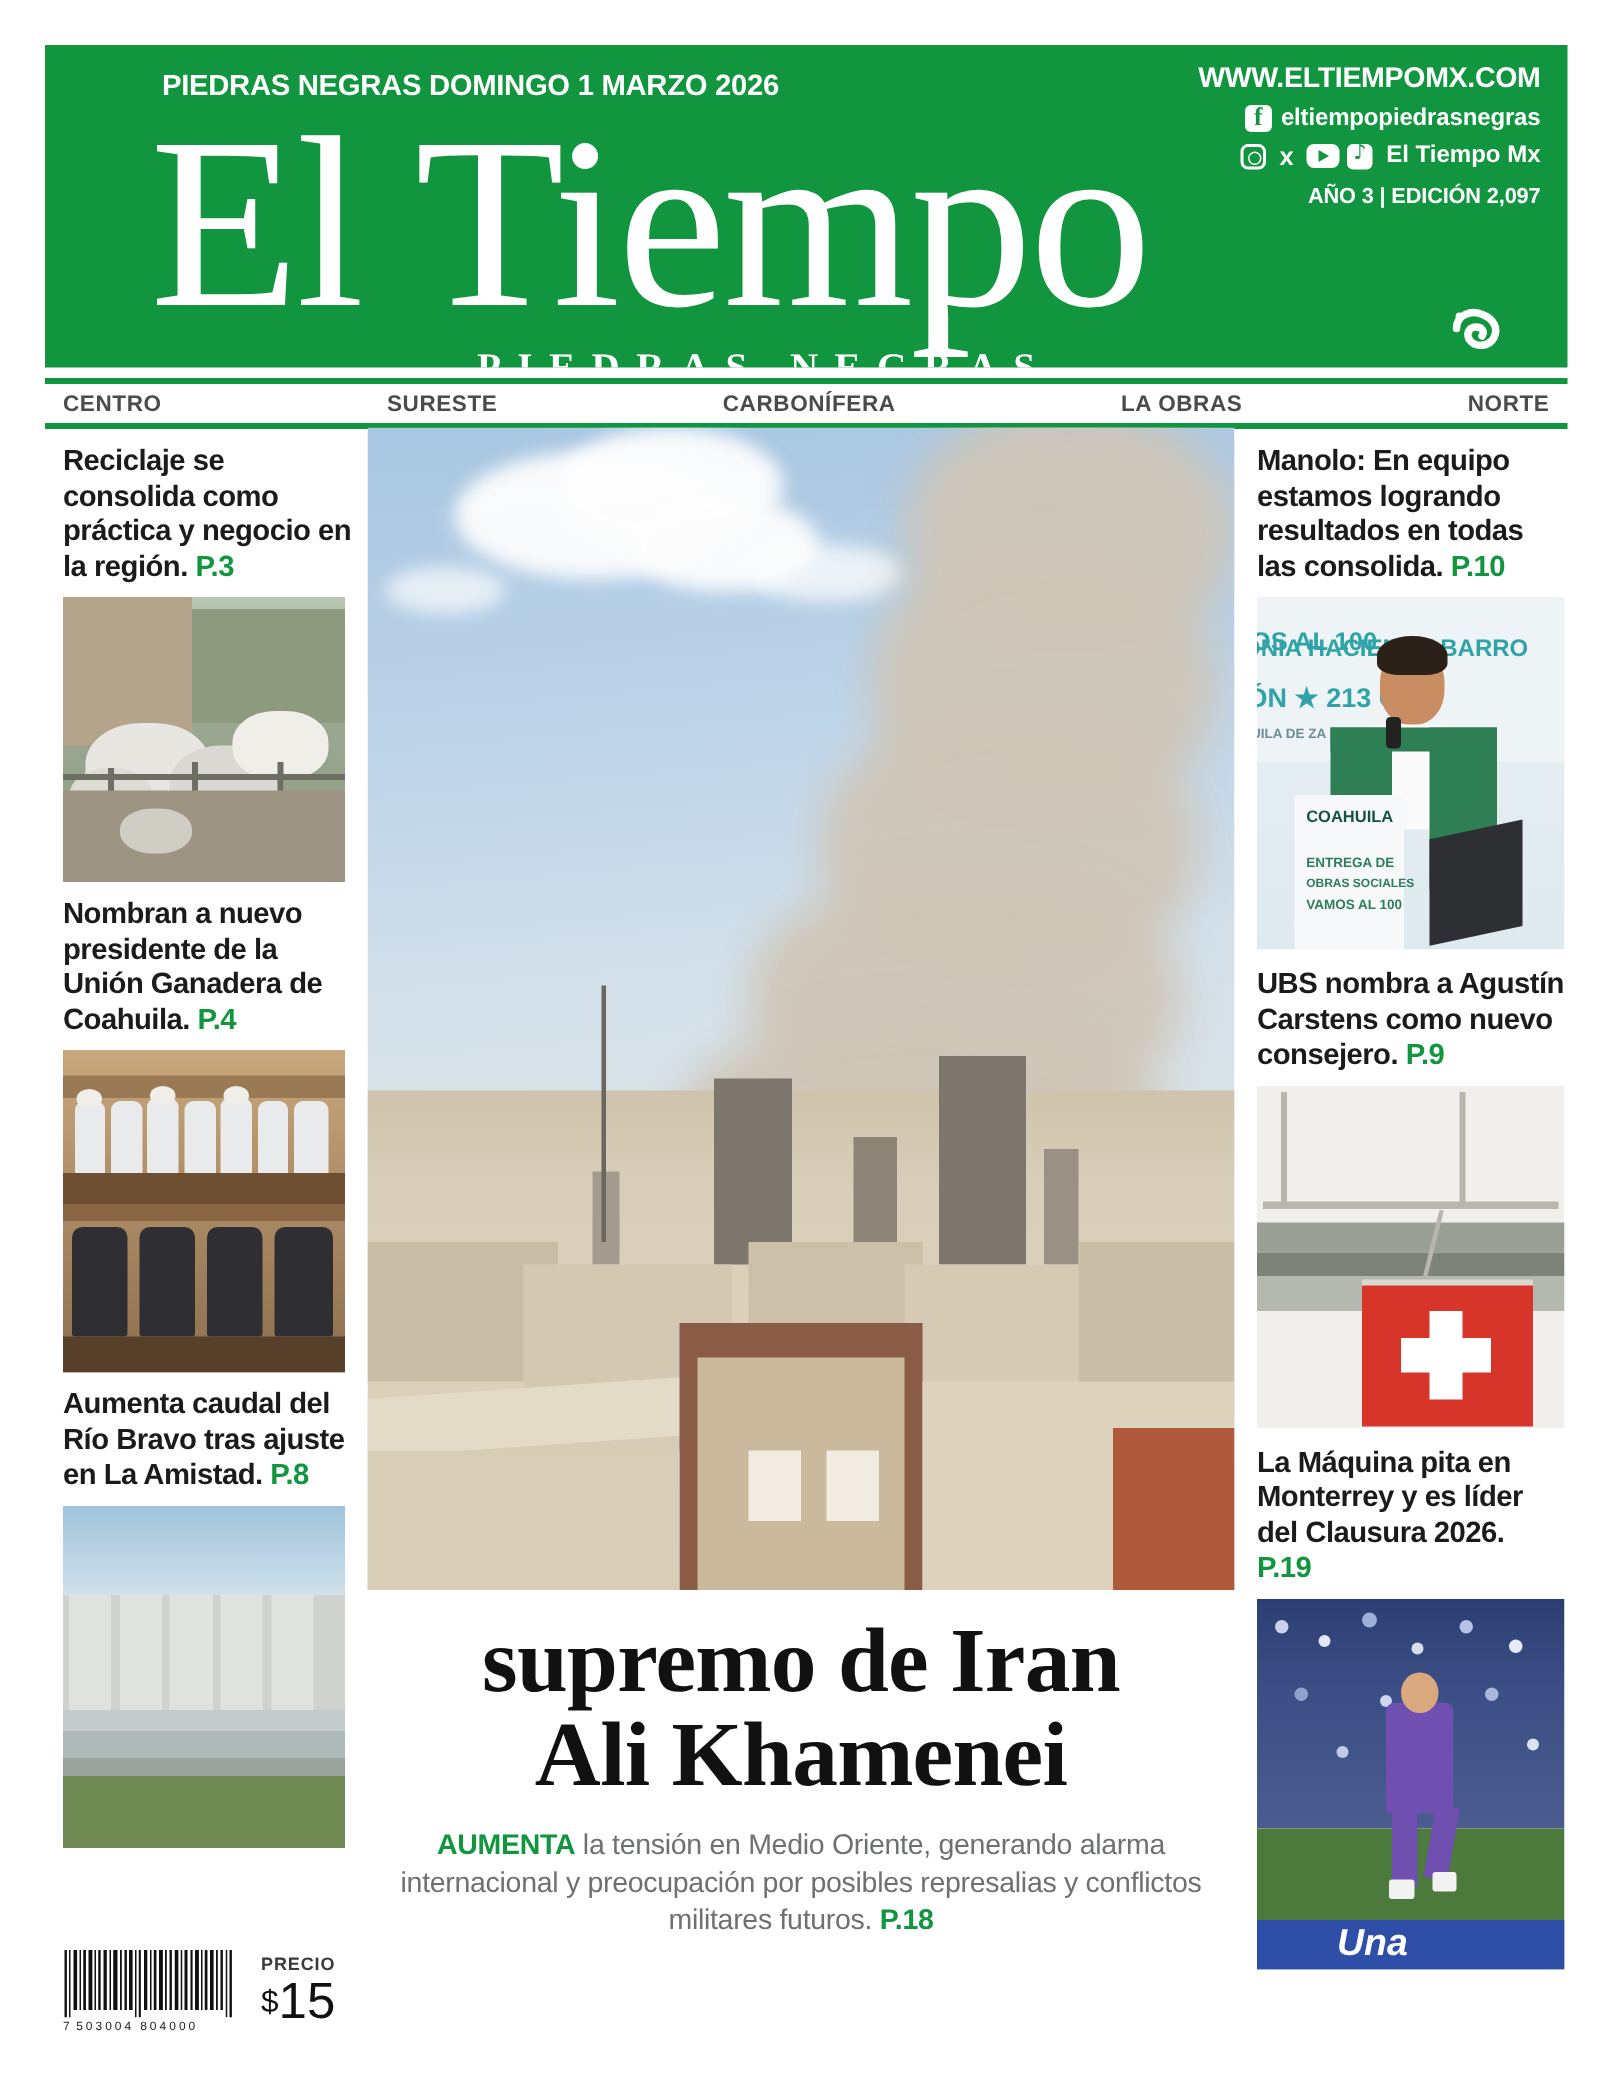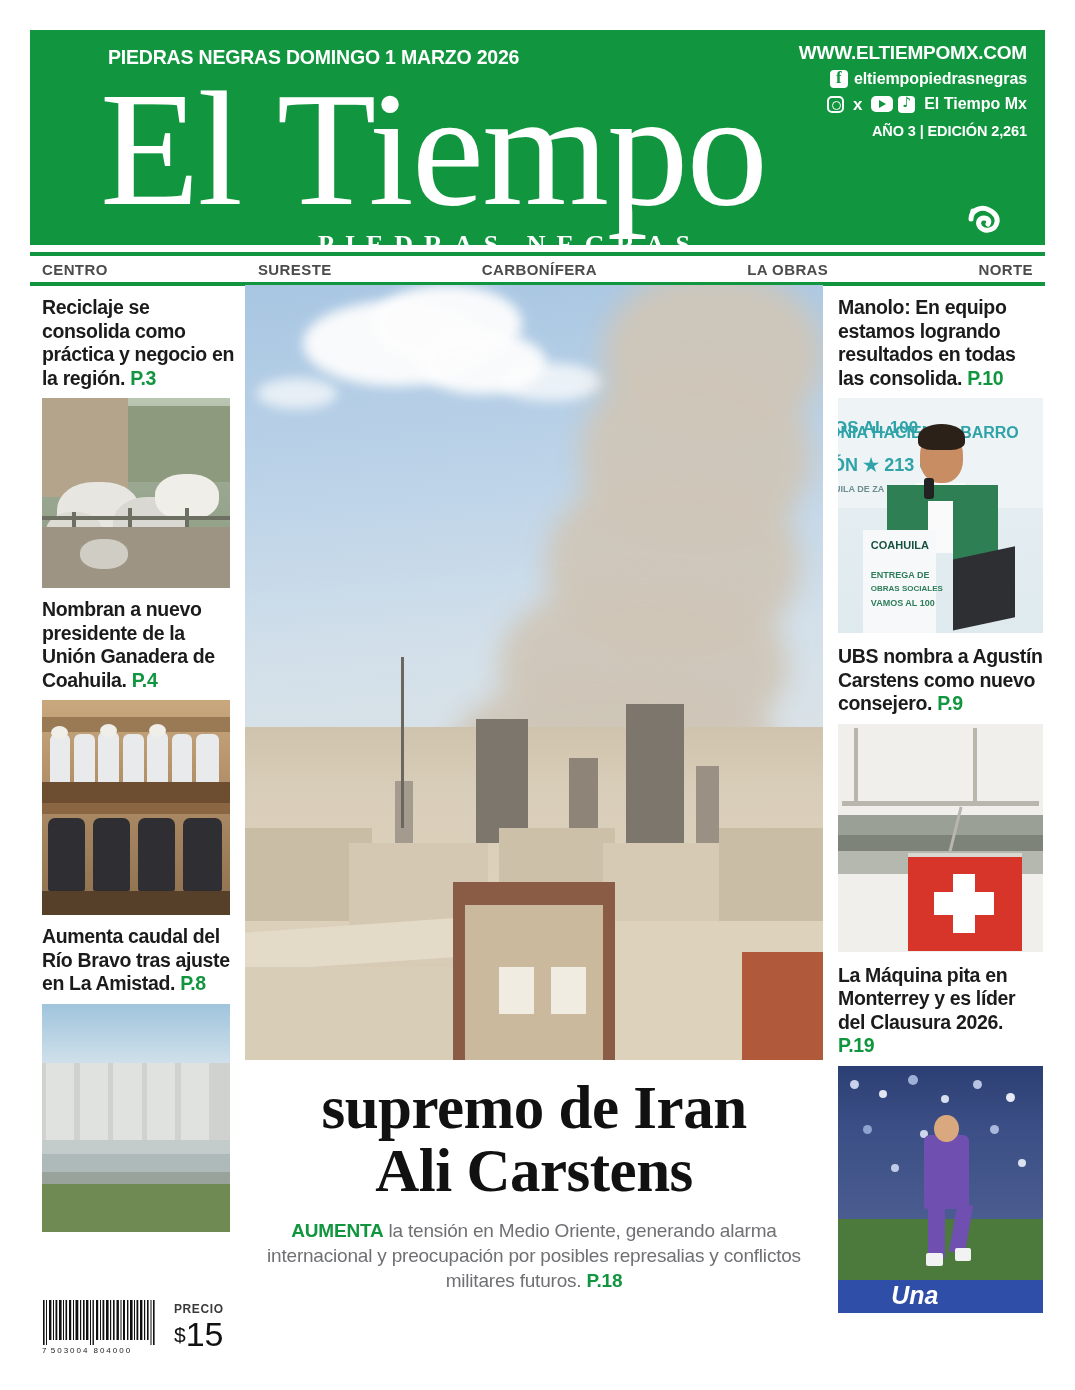--- a/index.html
+++ b/index.html
@@ -216,21 +216,21 @@
         <span class="ico ico-fb"></span>
         <span class="mh-fb-label">eltiempopiedrasnegras</span>
       </div>
       <div class="mh-social">
         <span class="ico ico-ig"></span>
         <span class="ico ico-x">x</span>
         <span class="ico ico-yt"></span>
         <span class="ico ico-tt"></span>
         <span class="mh-social-label">El Tiempo Mx</span>
       </div>
-      <div class="mh-edition">AÑO 3 | EDICIÓN 2,261</div>
+      <div class="mh-edition">AÑO 3 | EDICIÓN 2,097</div>
     </div>
 
     <div class="mh-title">El Tiempo</div>
     <div class="mh-sub">PIEDRAS NEGRAS</div>
 
     <svg class="mh-swoosh" viewBox="0 0 44 38">
       <path d="M6 20 C6 11, 16 7, 24 11 C31 14, 34 20, 31 26 C28 32, 19 33, 15 28 C12 24, 14 19, 19 19 C23 19, 25 22, 23 25" fill="none" stroke="#ffffff" stroke-width="5" stroke-linecap="round"></path>
       <circle cx="8" cy="12" r="2.6" fill="#ffffff"></circle>
     </svg>
   </div>
@@ -364,21 +364,21 @@
         <div class="bldg" style="left:64%;top:82%;width:36%;height:18%;background:#ddd2bc"></div>
         <div class="bldg" style="left:86%;top:86%;width:14%;height:14%;background:#b1593b"></div>
         <div class="bldg" style="left:0;top:88%;width:36%;height:12%;background:#d8cdb6"></div>
         <div class="bldg" style="left:44%;top:88%;width:6%;height:6%;background:#f0ece2"></div>
         <div class="bldg" style="left:53%;top:88%;width:6%;height:6%;background:#f0ece2"></div>
       </div>
     </div>
 
     <div class="main-head">
       <div>supremo de Iran</div>
-      <div>Ali Carstens</div>
+      <div>Ali Khamenei</div>
     </div>
 
     <div class="main-deck"><span class="deck-lead">AUMENTA</span><span> la tensión en Medio Oriente, generando alarma internacional y preocupación por posibles represalias y conflictos militares futuros. </span><span class="deck-pg">P.18</span></div>
   </div>
 
   <div class="col-right">
 
     <div class="brief">
       <div class="brief-head">
         <span>Manolo: En equipo estamos logrando resultados en todas las consolida.</span>

